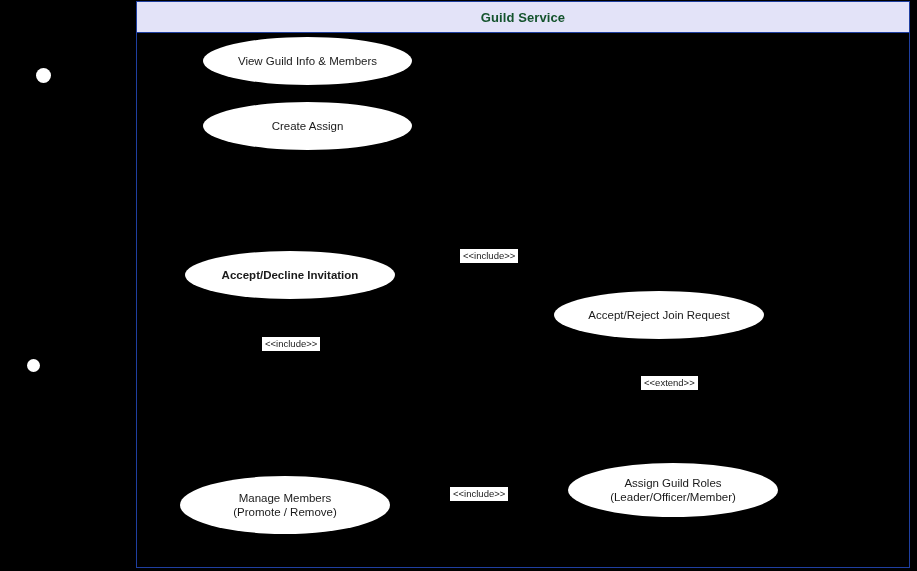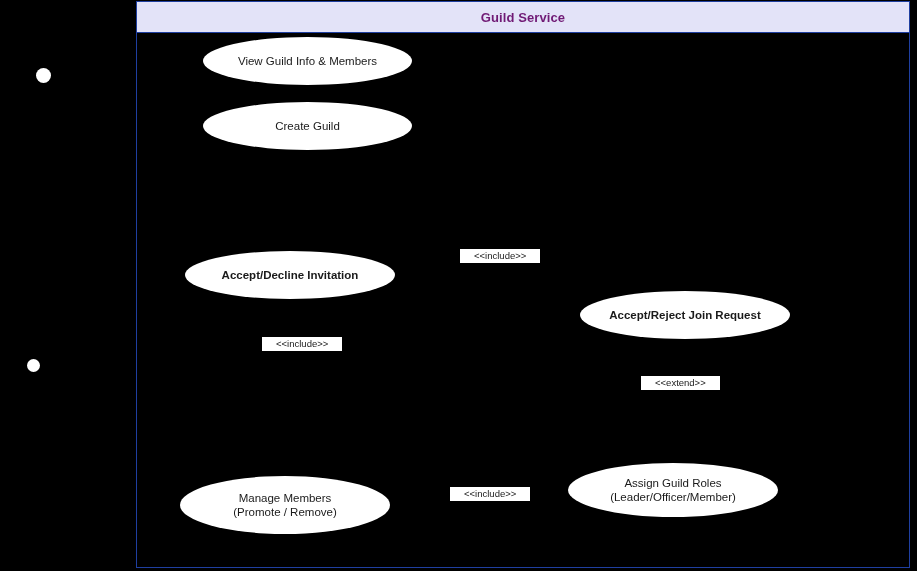--- a/index.html
+++ b/index.html
@@ -42,21 +42,21 @@
     background: #e3e3f8;
     border: 1px solid #1f3fa0;
     box-sizing: border-box;
     display: flex;
     align-items: center;
     justify-content: center;
   }
   .system-title-text {
     font-size: 13px;
     font-weight: bold;
-    color: #701a75;
+    color: #14532d;
     letter-spacing: 0.1px;
   }
 
   
   .usecase {
     position: absolute;
     background: #ffffff;
     border-radius: 50%;
     display: flex;
     align-items: center;
@@ -73,21 +73,21 @@
     text-align: center;
   }
 
   
   .stereotype {
     position: absolute;
     background: #ffffff;
     color: #1a1a1a;
     font-size: 9.5px;
     line-height: 12px;
-    padding: 1px 14px;
+    padding: 1px 3px;
     white-space: nowrap;
     box-sizing: border-box;
   }
 
   
   .actor-dot {
     position: absolute;
     background: #ffffff;
     border-radius: 50%;
   }
@@ -104,29 +104,29 @@
   </div>
 
   <div class="actor-dot" style="left:36px; top:68px; width:15px; height:15px;"></div>
   <div class="actor-dot" style="left:27px; top:359px; width:13px; height:13px;"></div>
 
   <div class="usecase" style="left:203px; top:37px; width:209px; height:48px;">
     <span class="usecase-label">View Guild Info &amp; Members</span>
   </div>
 
   <div class="usecase" style="left:203px; top:102px; width:209px; height:48px;">
-    <span class="usecase-label">Create Guild</span>
+    <span class="usecase-label">Create Assign</span>
   </div>
 
 
   <div class="usecase" style="left:185px; top:251px; width:210px; height:48px;font-weight:bold;">
     <span class="usecase-label">Accept/Decline Invitation</span>
   </div>
 
-  <div class="usecase" style="left:580px; top:291px; width:210px; height:48px;font-weight:bold;">
+  <div class="usecase" style="left:554px; top:291px; width:210px; height:48px;">
     <span class="usecase-label">Accept/Reject Join Request</span>
   </div>
 
 
   <div class="usecase" style="left:180px; top:476px; width:210px; height:58px;">
     <span class="usecase-label">Manage Members
 (Promote / Remove)</span>
   </div>
 
   <div class="usecase" style="left:568px; top:463px; width:210px; height:54px;">

